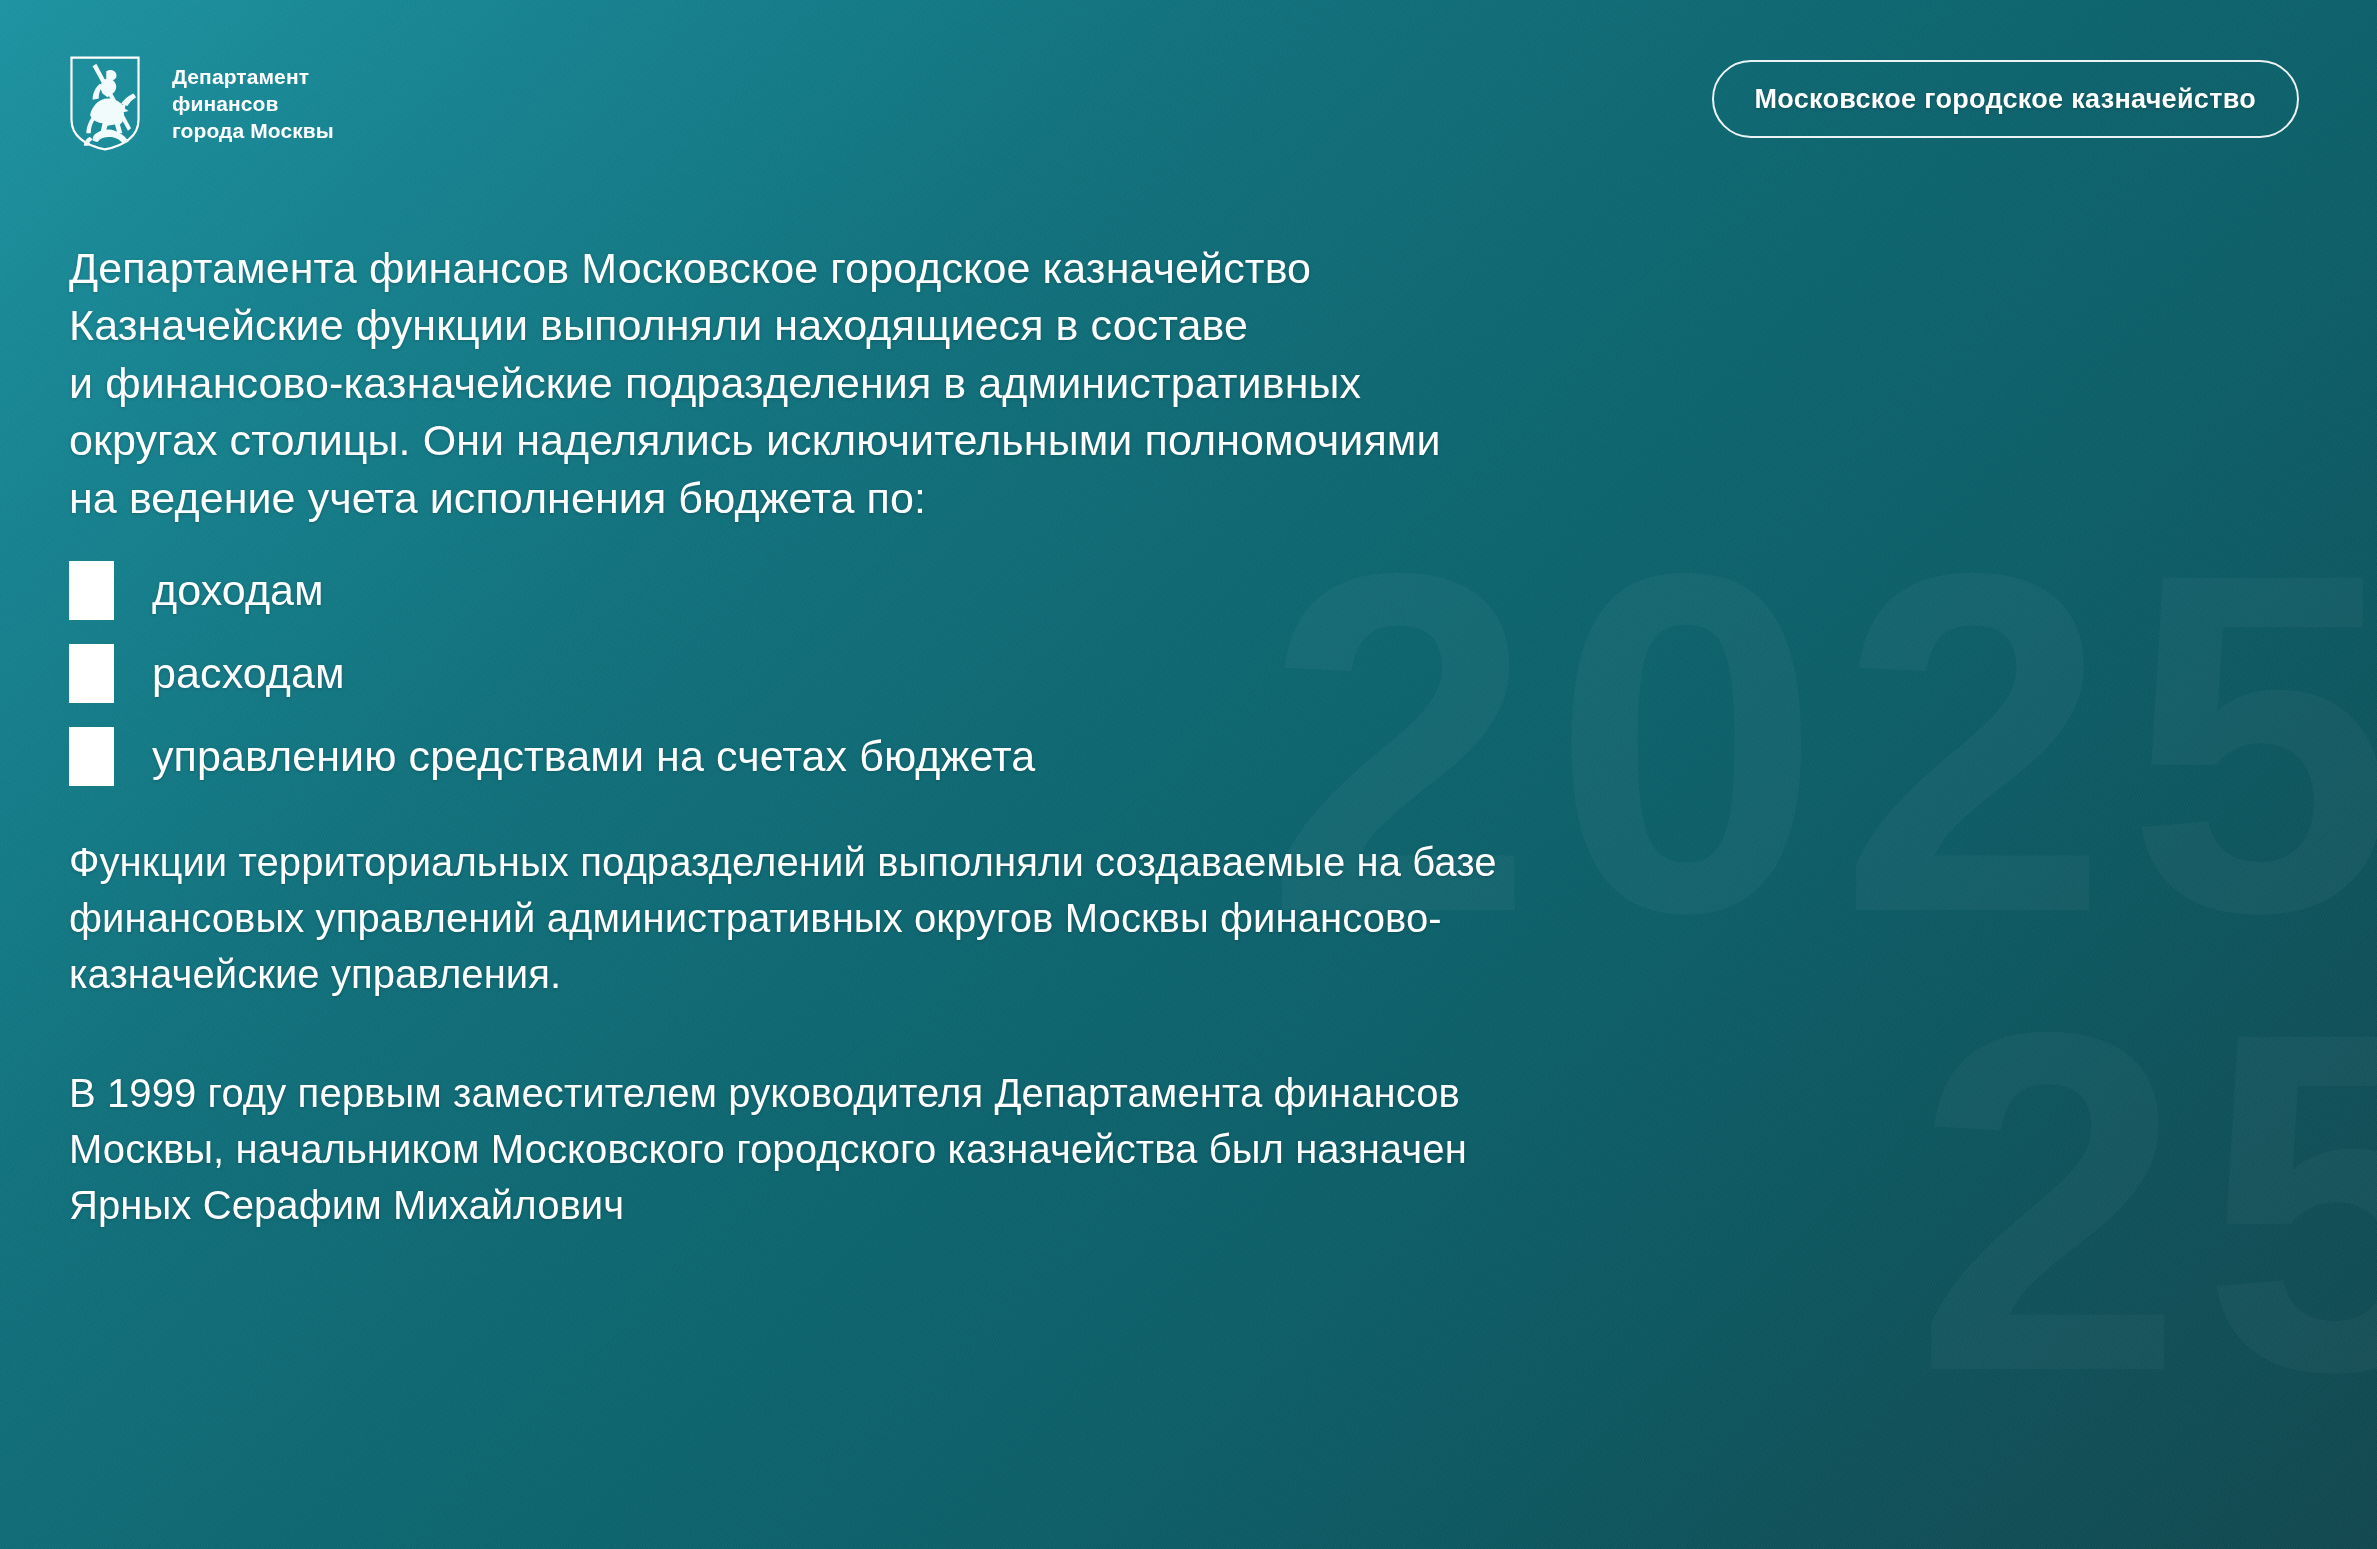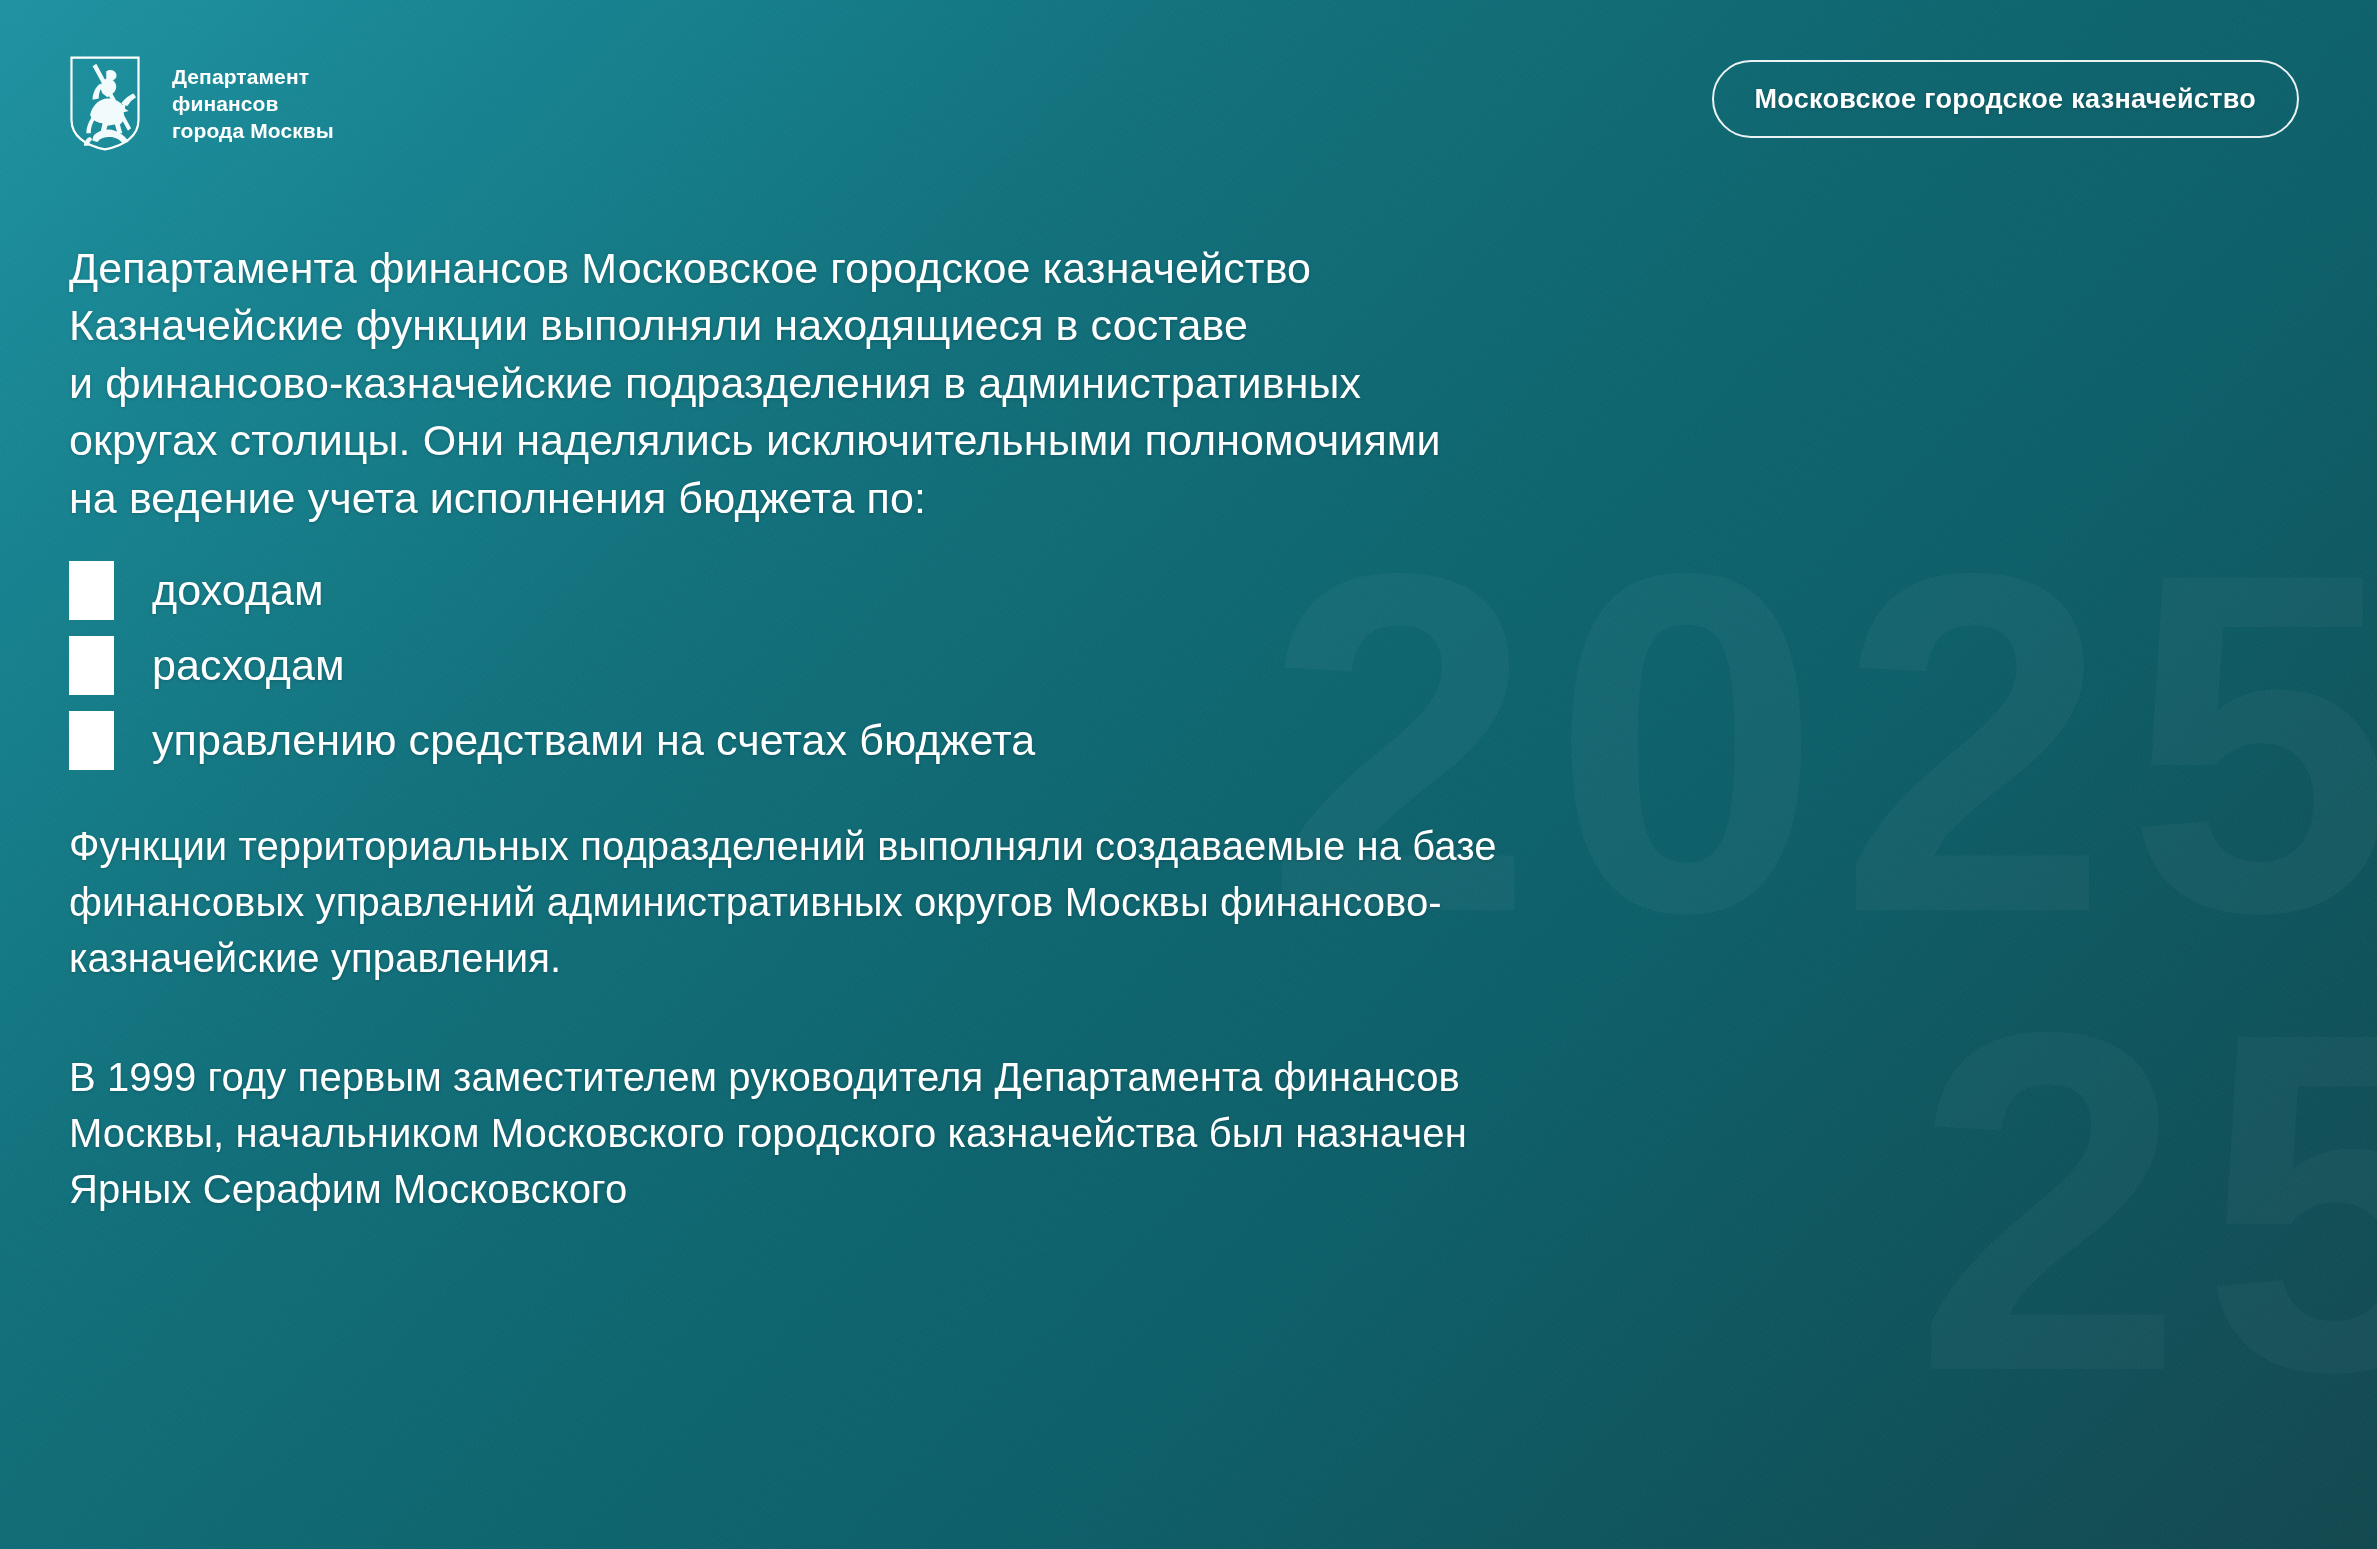--- a/index.html
+++ b/index.html
@@ -127,21 +127,21 @@
     letter-spacing: 0.1px;
     color: #ffffff;
     text-shadow: 0 1.2px 3.7px rgba(0,0,0,.20);
   }
   .lead .ln { display: block; white-space: nowrap; }
 
   .bullets {
     margin-top: 27px;
     display: flex;
     flex-direction: column;
-    gap: 2px;
+    gap: 10px;
   }
   .bullet-row {
     display: flex;
     align-items: center;
     min-height: 73px;
   }
   .bullet-marker {
     flex: 0 0 auto;
     width: 45px;
     height: 59px;
@@ -251,19 +251,19 @@
 
     <div class="para">
       <span class="ln">Функции территориальных подразделений выполняли создаваемые на базе</span>
       <span class="ln">финансовых управлений административных округов Москвы финансово-</span>
       <span class="ln">казначейские управления.</span>
     </div>
 
     <div class="para tight">
       <span class="ln">В 1999 году первым заместителем руководителя Департамента финансов</span>
       <span class="ln">Москвы, начальником Московского городского казначейства был назначен</span>
-      <span class="ln">Ярных Серафим Московского</span>
+      <span class="ln">Ярных Серафим Михайлович</span>
     </div>
 
   </div>
 
 </div>
 
 
 </body></html>

